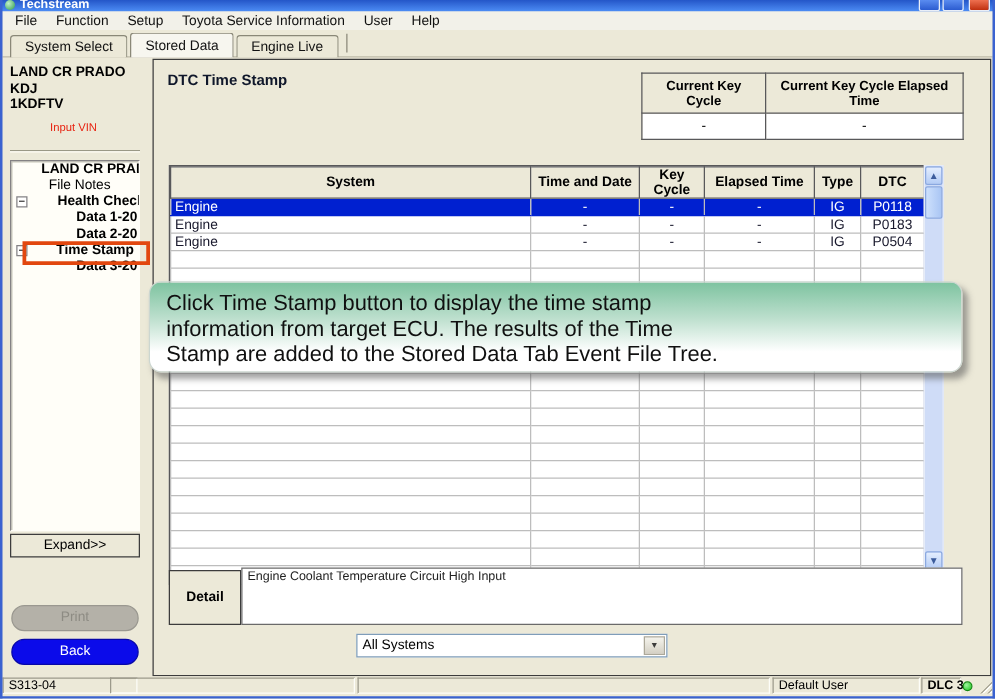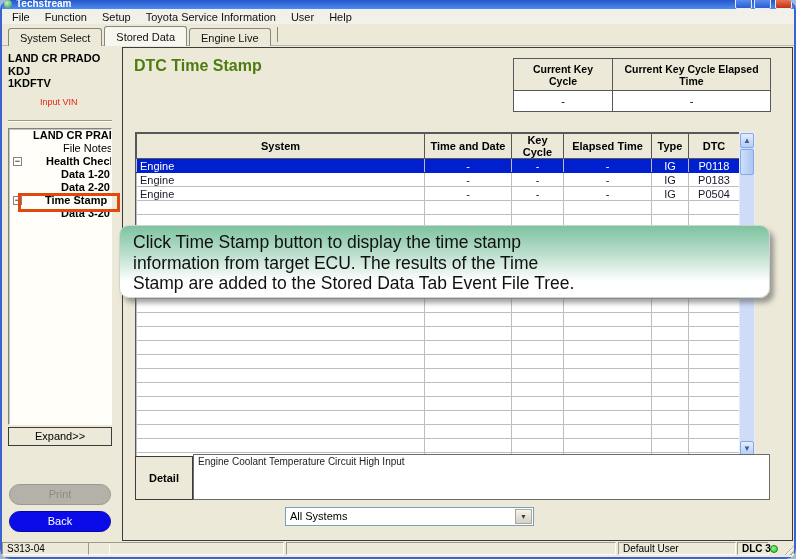--- a/index.html
+++ b/index.html
@@ -1,18 +1,18 @@
 <!DOCTYPE html>
 <html><head>
 <meta charset="utf-8">
 <style>
   * { margin:0; padding:0; box-sizing:border-box; }
   html,body { background:#9db8d8; }
   body { font-family:"Liberation Sans","DejaVu Sans",sans-serif; }
-  #screen { position:relative; width:796px; height:559px; background:#ece9d8; overflow:hidden;border-radius:10px; }
+  #screen { position:relative; width:796px; height:559px; background:#ece9d8; overflow:hidden; }
 
   
   #frame { position:absolute; inset:0; border:2px solid #3a62d0; border-top:none; pointer-events:none; z-index:90; }
   #titlebar { position:absolute; left:0; top:0; right:0; height:9px; background:linear-gradient(180deg,#2456c8,#4c8cf4); overflow:hidden; z-index:80; }
   #title-text { position:absolute; left:16px; top:-2px; color:#fff; font-weight:bold; font-size:10px; white-space:nowrap; }
   #app-icon { position:absolute; left:4px; top:0px; width:8px; height:8px; border-radius:50%; background:radial-gradient(circle at 35% 35%,#bff0c8,#2a9a4a); }
   .winbtn { position:absolute; top:-1px; width:17px; height:10px; border:1px solid #e8eef8; border-radius:0 0 2px 2px; }
   #btn-min  { right:44px; background:linear-gradient(#5a8cf0,#2c5cd0); }
   #btn-max  { right:25px; background:linear-gradient(#5a8cf0,#2c5cd0); }
   #btn-close{ right:4px;  background:linear-gradient(#ee7050,#c03010); }
@@ -35,21 +35,21 @@
   .tree-row { position:relative; height:13px; line-height:13px; font-size:11px; white-space:nowrap; color:#000; }
   .tree-row.bold { font-weight:bold; }
   .minus-box { position:absolute; left:4px; top:2px; width:9px; height:9px; background:#fff; border:1px solid #848284; font-size:9px; line-height:7px; text-align:center; color:#404040; }
   #tree-highlight { position:absolute; left:18px; top:193px; width:102px; height:19px; border:3px solid #e2470f; z-index:40; }
   #expand-btn { position:absolute; left:8px; top:427px; width:104px; height:19px; background:#ece9d8; border:1px solid #3c3c3c; font-size:11px; text-align:center; line-height:17px; color:#000; z-index:5; }
   #print-btn { position:absolute; left:9px; top:484px; width:102px; height:21px; border-radius:11px; background:#b4b1a8; border:1px solid #9a9890; color:#8d8b83; font-size:11px; text-align:center; line-height:19px; z-index:5; }
   #back-btn { position:absolute; left:9px; top:511px; width:102px; height:21px; border-radius:11px; background:#0b0bea; border:1px solid #0808a8; color:#fff; font-size:11px; text-align:center; line-height:19px; z-index:5; }
 
   
   #main-panel { position:absolute; left:122px; top:47px; width:671px; height:494px; border:1px solid #3c3c3c; background:#ece9d8; z-index:4; }
-  #panel-title { position:absolute; left:11px; top:9px; font-size:16px; font-weight:bold; color:#4d7c0f; }
+  #panel-title { position:absolute; left:11px; top:9px; font-size:12px; font-weight:bold; color:#0f172a; }
 
   #keycycle { position:absolute; left:390px; top:10px; border-collapse:collapse; table-layout:fixed; }
   #keycycle th { border:1px solid #58585a; background:#ece9d8; font-size:10.5px; font-weight:bold; height:32px; padding:0 4px; color:#000; }
   #keycycle td { border:1px solid #58585a; background:#fff; font-size:11px; height:21px; text-align:center; color:#000; }
 
   #dtable-wrap { position:absolute; left:12px; top:84px; width:605px; border:1px solid #58585a; background:#fff; }
   #dtc-table { border-collapse:collapse; table-layout:fixed; width:603px; }
   #dtc-table th { background:#ece9d8; border:1px solid #58585a; font-size:11px; font-weight:bold; height:15px; padding:0; color:#000; }
   #dtc-table td { border:1px solid #bdbdbd; background:#fff; font-size:11px; height:14px; padding:0 3px; color:#18182c; overflow:hidden; white-space:nowrap; }
   #dtc-table td.c0 { text-align:left; }
@@ -112,21 +112,21 @@
 
   <div id="vehicle-info">
       <div>LAND CR PRADO</div>
       <div>KDJ</div>
       <div>1KDFTV</div>
     </div>
   <div id="vin-note">Input VIN</div>
   <div id="side-divider"></div>
   <div id="tree-panel">
       <div class="tree-row bold"><span style="padding-left: 24px; display: inline-block;">LAND CR PRADO</span></div>
-      <div class="tree-row"><span style="padding-left: 54px; display: inline-block;">File Notes</span></div>
+      <div class="tree-row"><span style="padding-left: 30px; display: inline-block;">File Notes</span></div>
       <div class="tree-row bold"><span class="minus-box">−</span><span style="padding-left: 37px; display: inline-block;">Health Check</span></div>
       <div class="tree-row bold"><span style="padding-left: 52px; display: inline-block;">Data 1-20</span></div>
       <div class="tree-row bold"><span style="padding-left: 52px; display: inline-block;">Data 2-20</span></div>
       <div class="tree-row bold"><span class="minus-box">−</span><span style="padding-left: 36px; display: inline-block;">Time Stamp</span></div>
       <div class="tree-row bold"><span style="padding-left: 52px; display: inline-block;">Data 3-20</span></div>
     </div>
   <div id="tree-highlight" style="border-color: rgb(226, 71, 15);"></div>
   <div id="expand-btn">Expand&gt;&gt;</div>
   <div id="back-btn" style="background: rgb(11, 11, 234);">Back</div>
   <div id="print-btn">Print</div>

